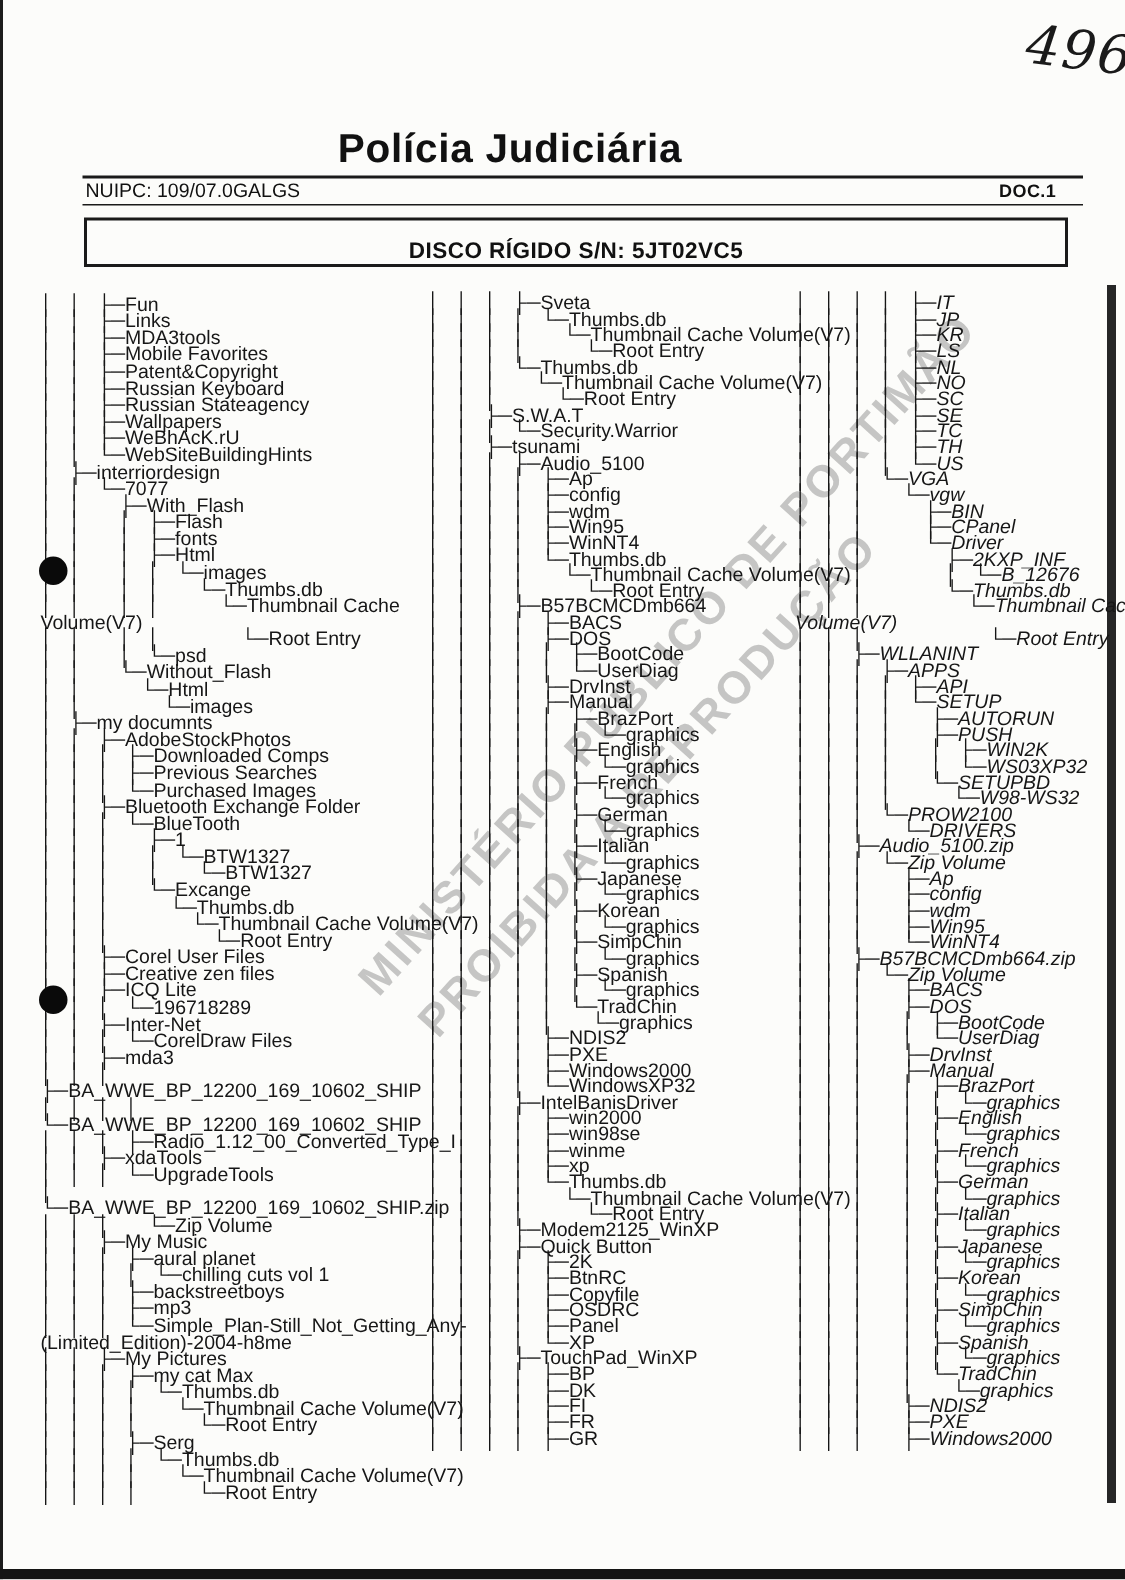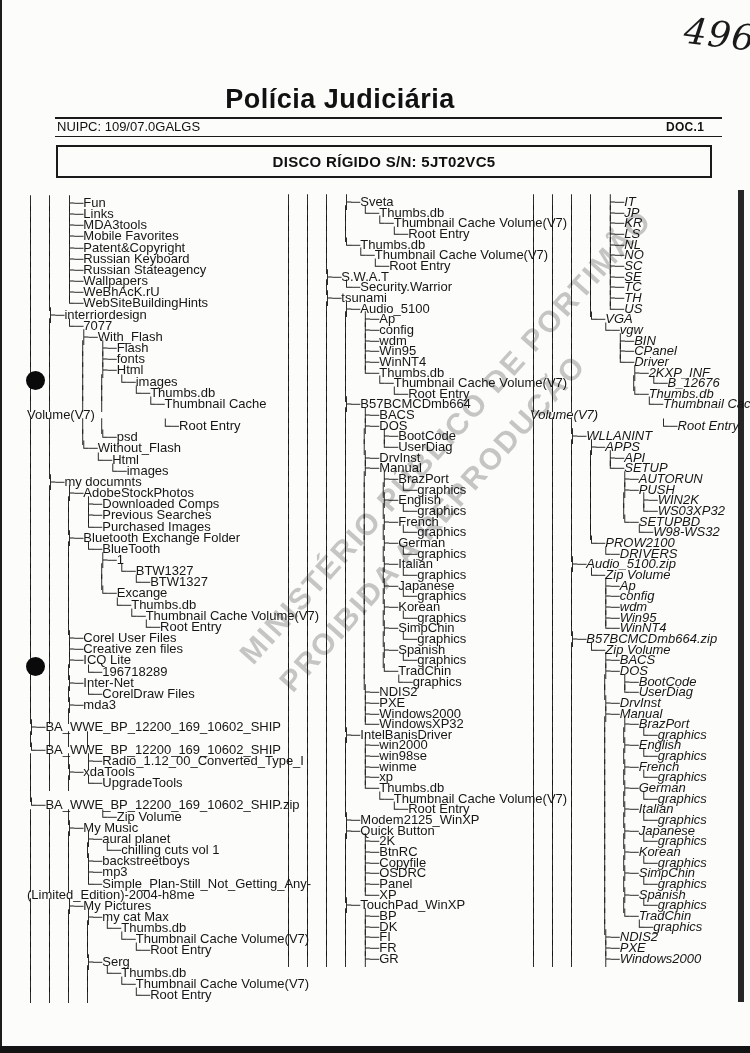--- a/index.html
+++ b/index.html
@@ -29,21 +29,21 @@
     position:absolute;left:0;top:84px;width:680px;
     text-align:center;font-size:27px;font-weight:bold;letter-spacing:.5px;
   }
   .rule1{position:absolute;left:55px;top:117px;width:667px;height:2px;background:#1a1a1a;}
   .nuipc{position:absolute;left:57px;top:119px;font-size:13px;}
   .rule2{position:absolute;left:55px;top:136px;width:667px;height:1px;background:#1a1a1a;}
 
   .disk-box{
     position:absolute;left:56px;top:145px;width:652px;height:29px;
     border:2px solid #1a1a1a;
-    display:flex;align-items:center;justify-content:center;
+    display:flex;align-items:flex-end;justify-content:center;
     font-size:15px;font-weight:bold;letter-spacing:.3px;
   }
 
   
   .tree{
     position:absolute;top:197px;
     white-space:pre;
     font-size:13px;color:#161616;
   }
   .tree.c1{left:27px;line-height:11.15px;}

